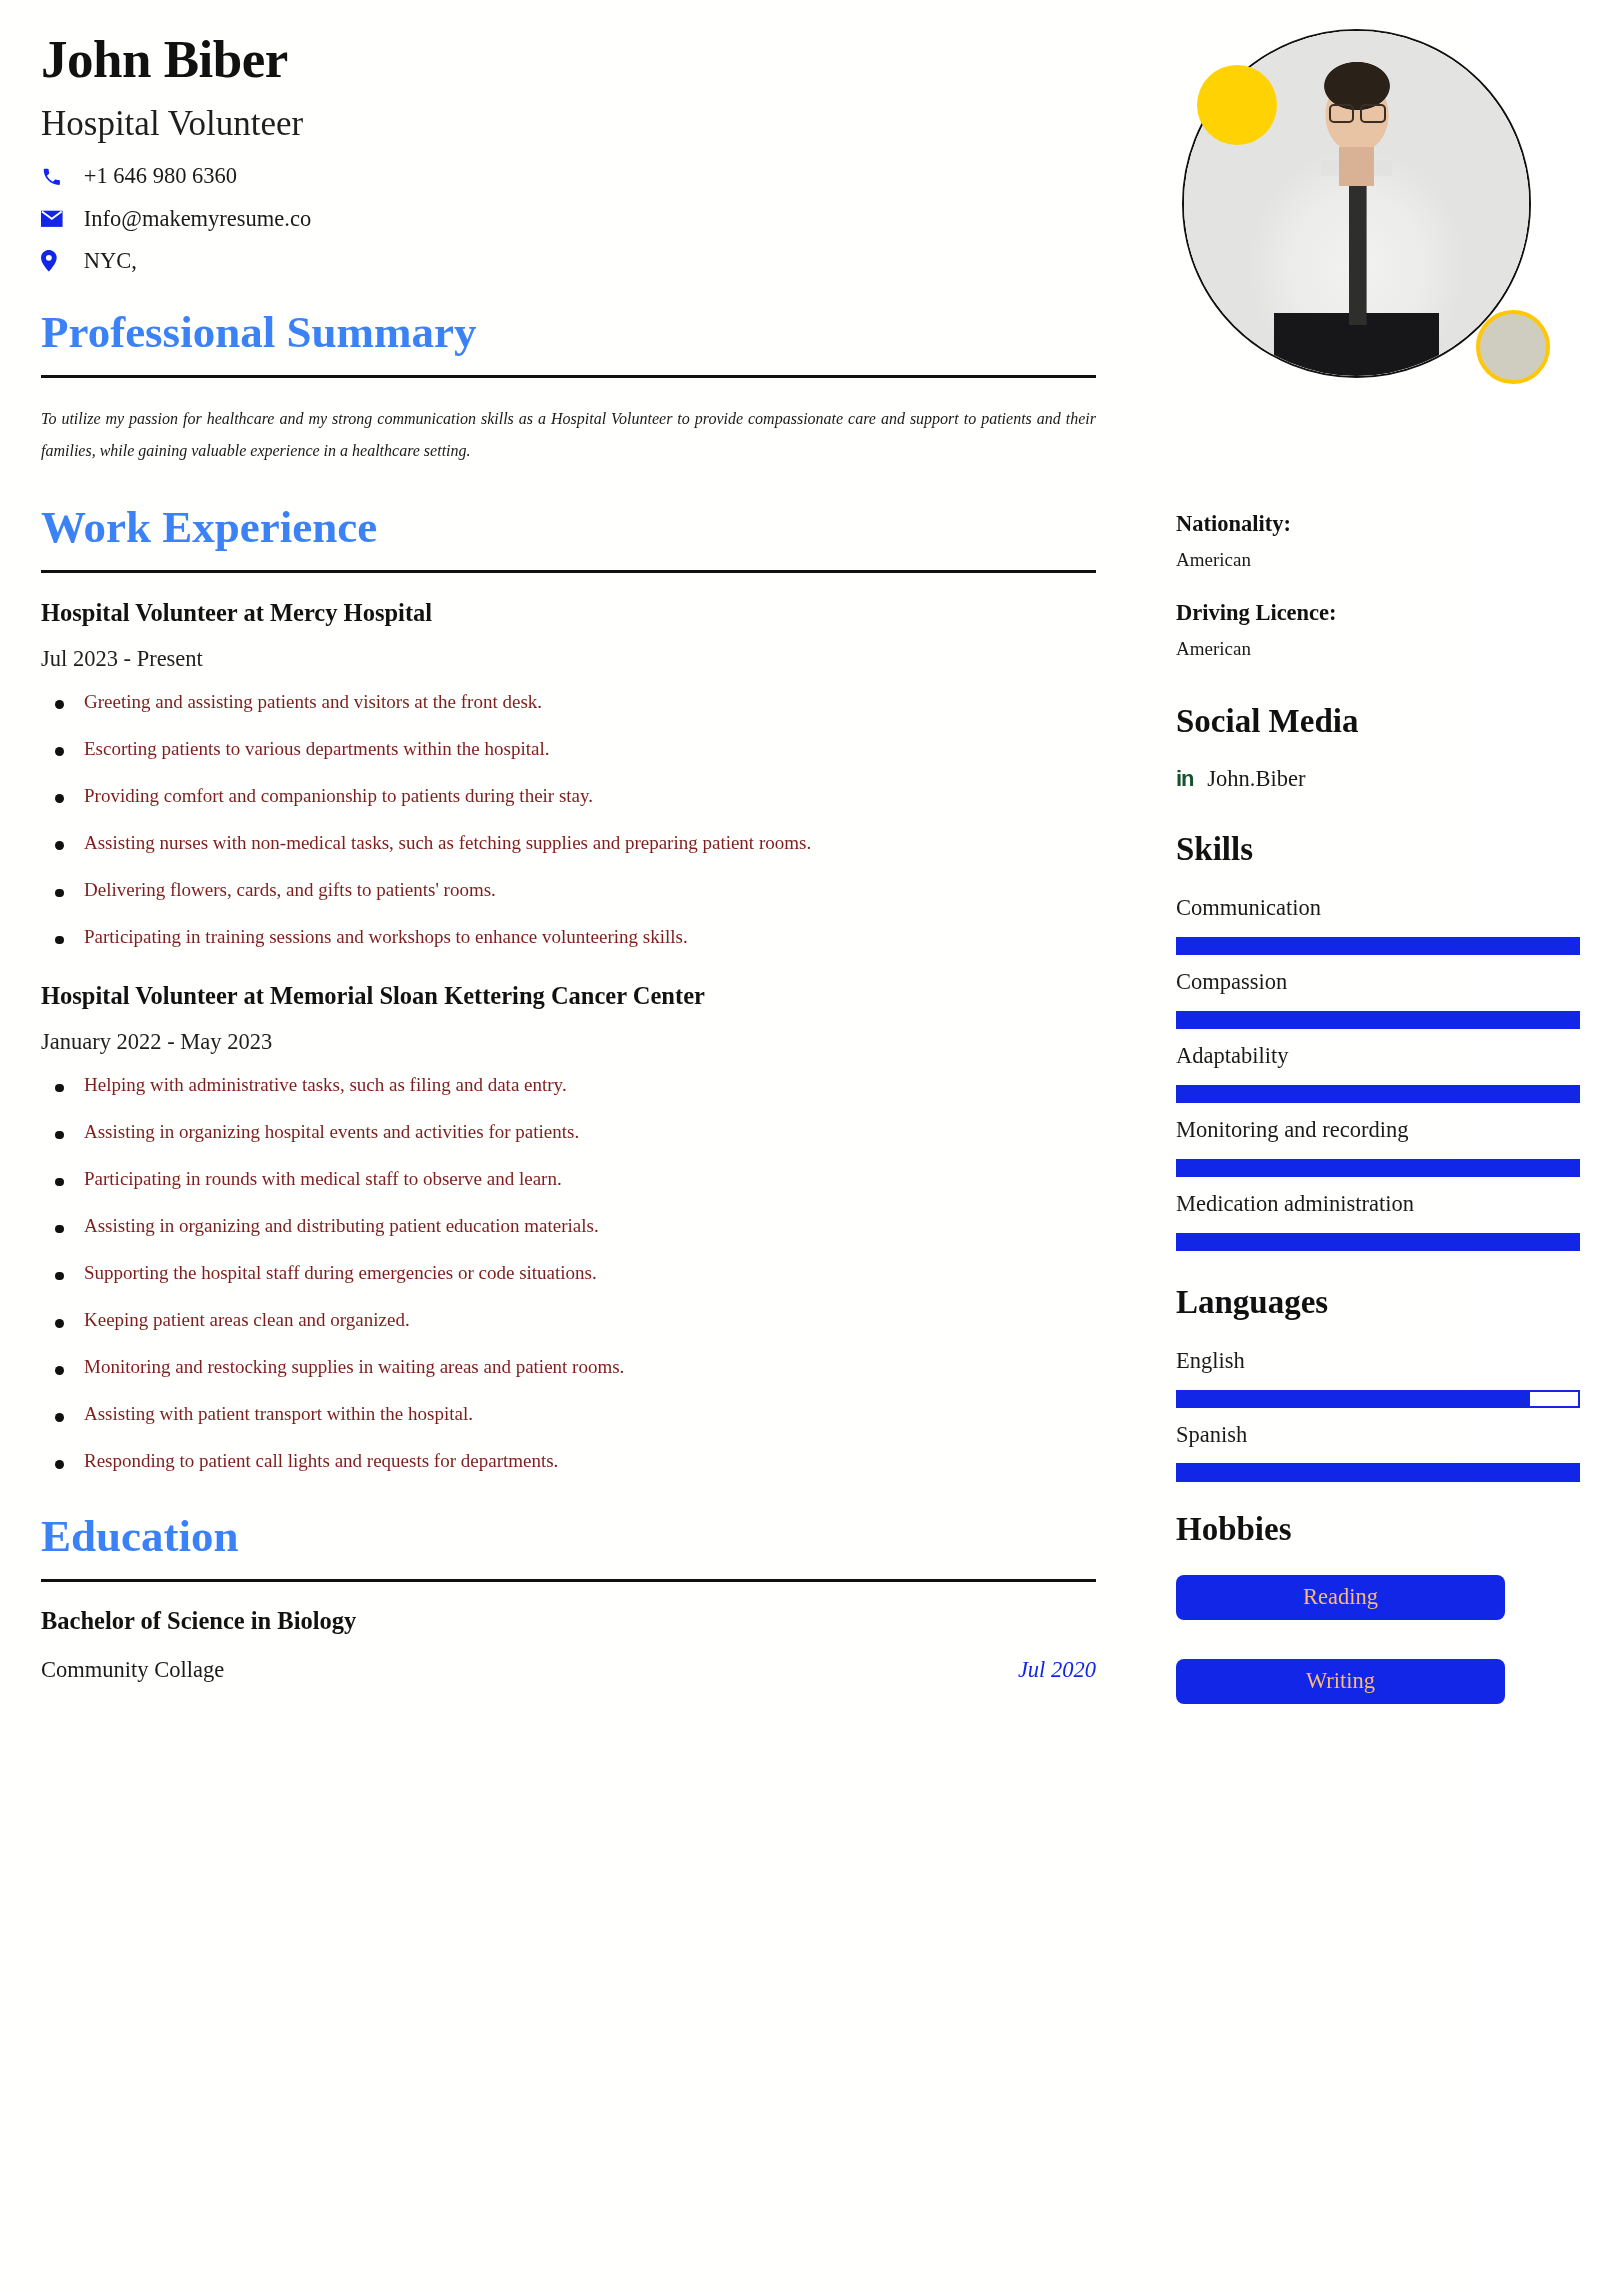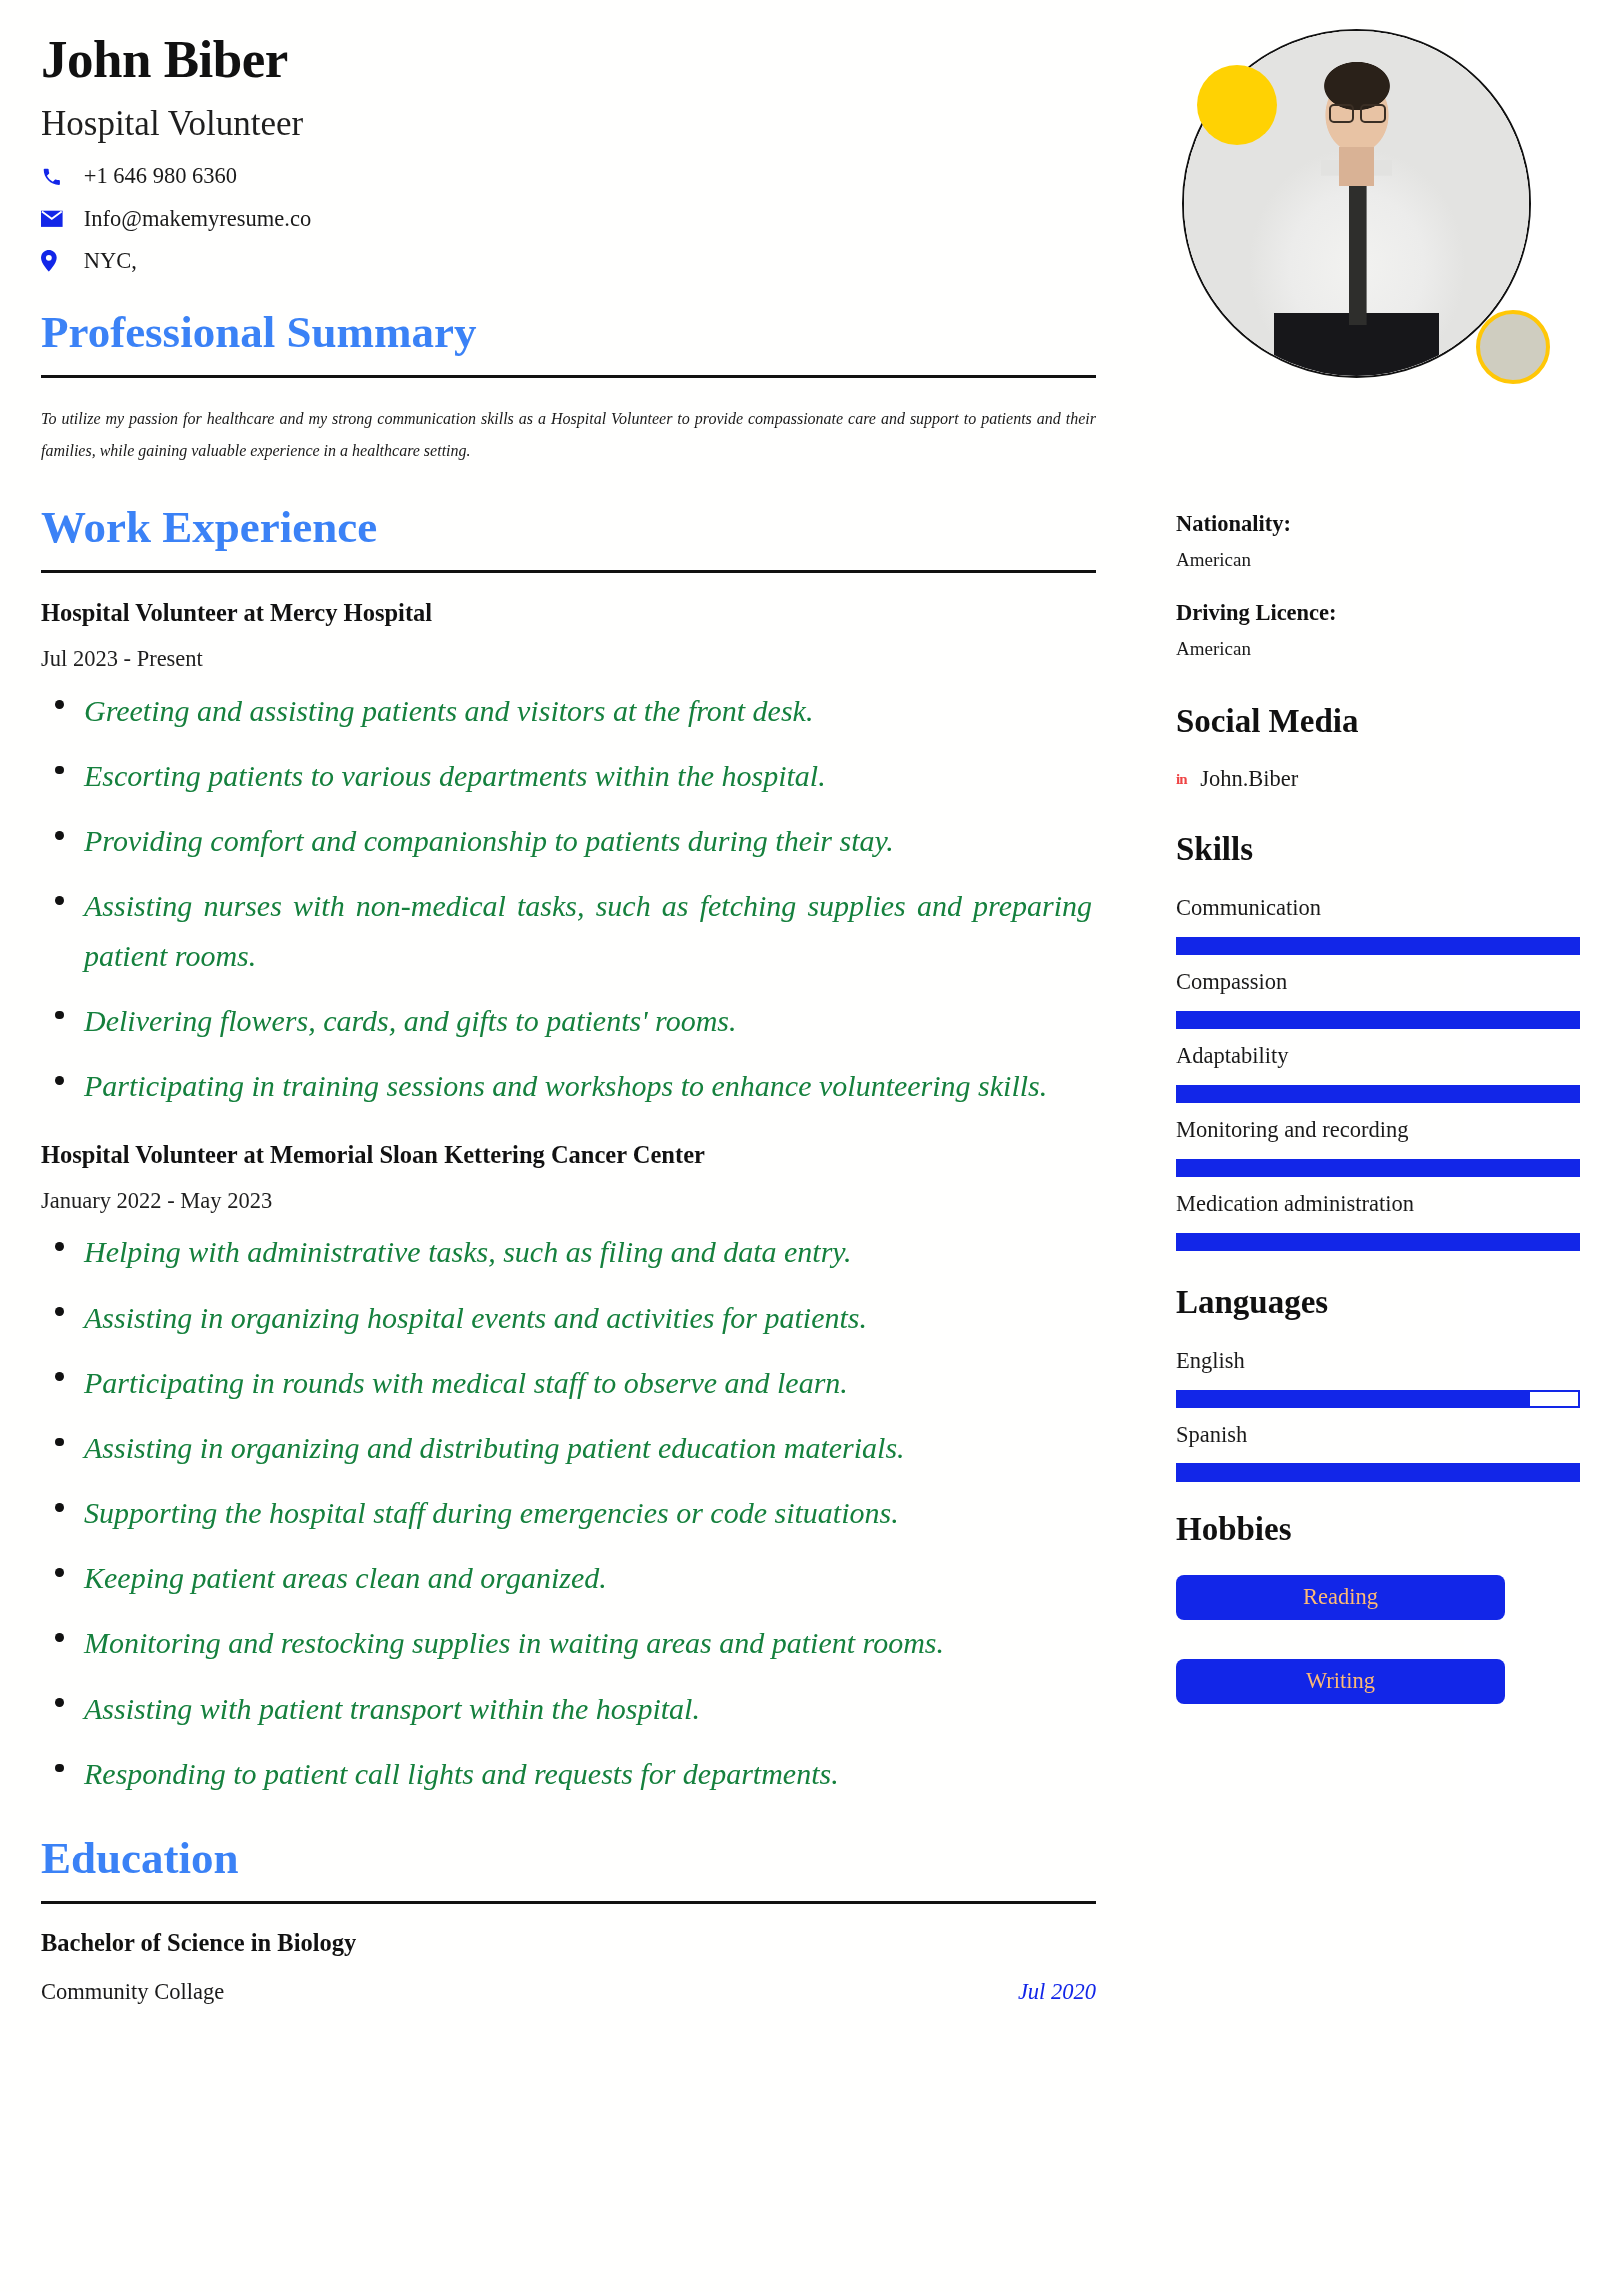--- a/index.html
+++ b/index.html
@@ -114,27 +114,26 @@
     color: #1f1f1f;
     line-height: 1.2;
   }
   .bullets {
     margin: 0;
     padding: 0 0 0 43px;
     list-style: none;
   }
   .bullets li {
     position: relative;
-    font-size: 30px;
+    font-size: 19px;
     line-height: 1.65;
     margin-bottom: 15.7px;
     text-align: justify;
     width: 1008px;
-    color: #15803d;
-    font-style: italic;
+    color: #7f1d1d;
   }
   .bullets li::before {
     content: "";
     position: absolute;
     left: -29px;
     top: 14.7px;
     width: 8.8px;
     height: 8.8px;
     border-radius: 50%;
     background: #111111;
@@ -262,24 +261,24 @@
     line-height: 1.1;
   }
   .social-row {
     display: flex;
     align-items: center;
     font-size: 22.5px;
     color: #1a1a1a;
   }
   .li-ico {
     font-weight: 700;
-    font-family: Liberation Serif, serif;
-    font-size: 15px;
+    font-family: Liberation Sans, sans-serif;
+    font-size: 22px;
     margin-right: 13.7px;
-    color: #ef4444;
+    color: #14532d;
     letter-spacing: -1px;
   }
   .meter-item { margin-bottom: 13.7px; }
   .meter-name {
     font-size: 22.5px;
     margin: 0 0 15.7px 0;
     color: #1a1a1a;
   }
   .meter {
     width: 404px;

